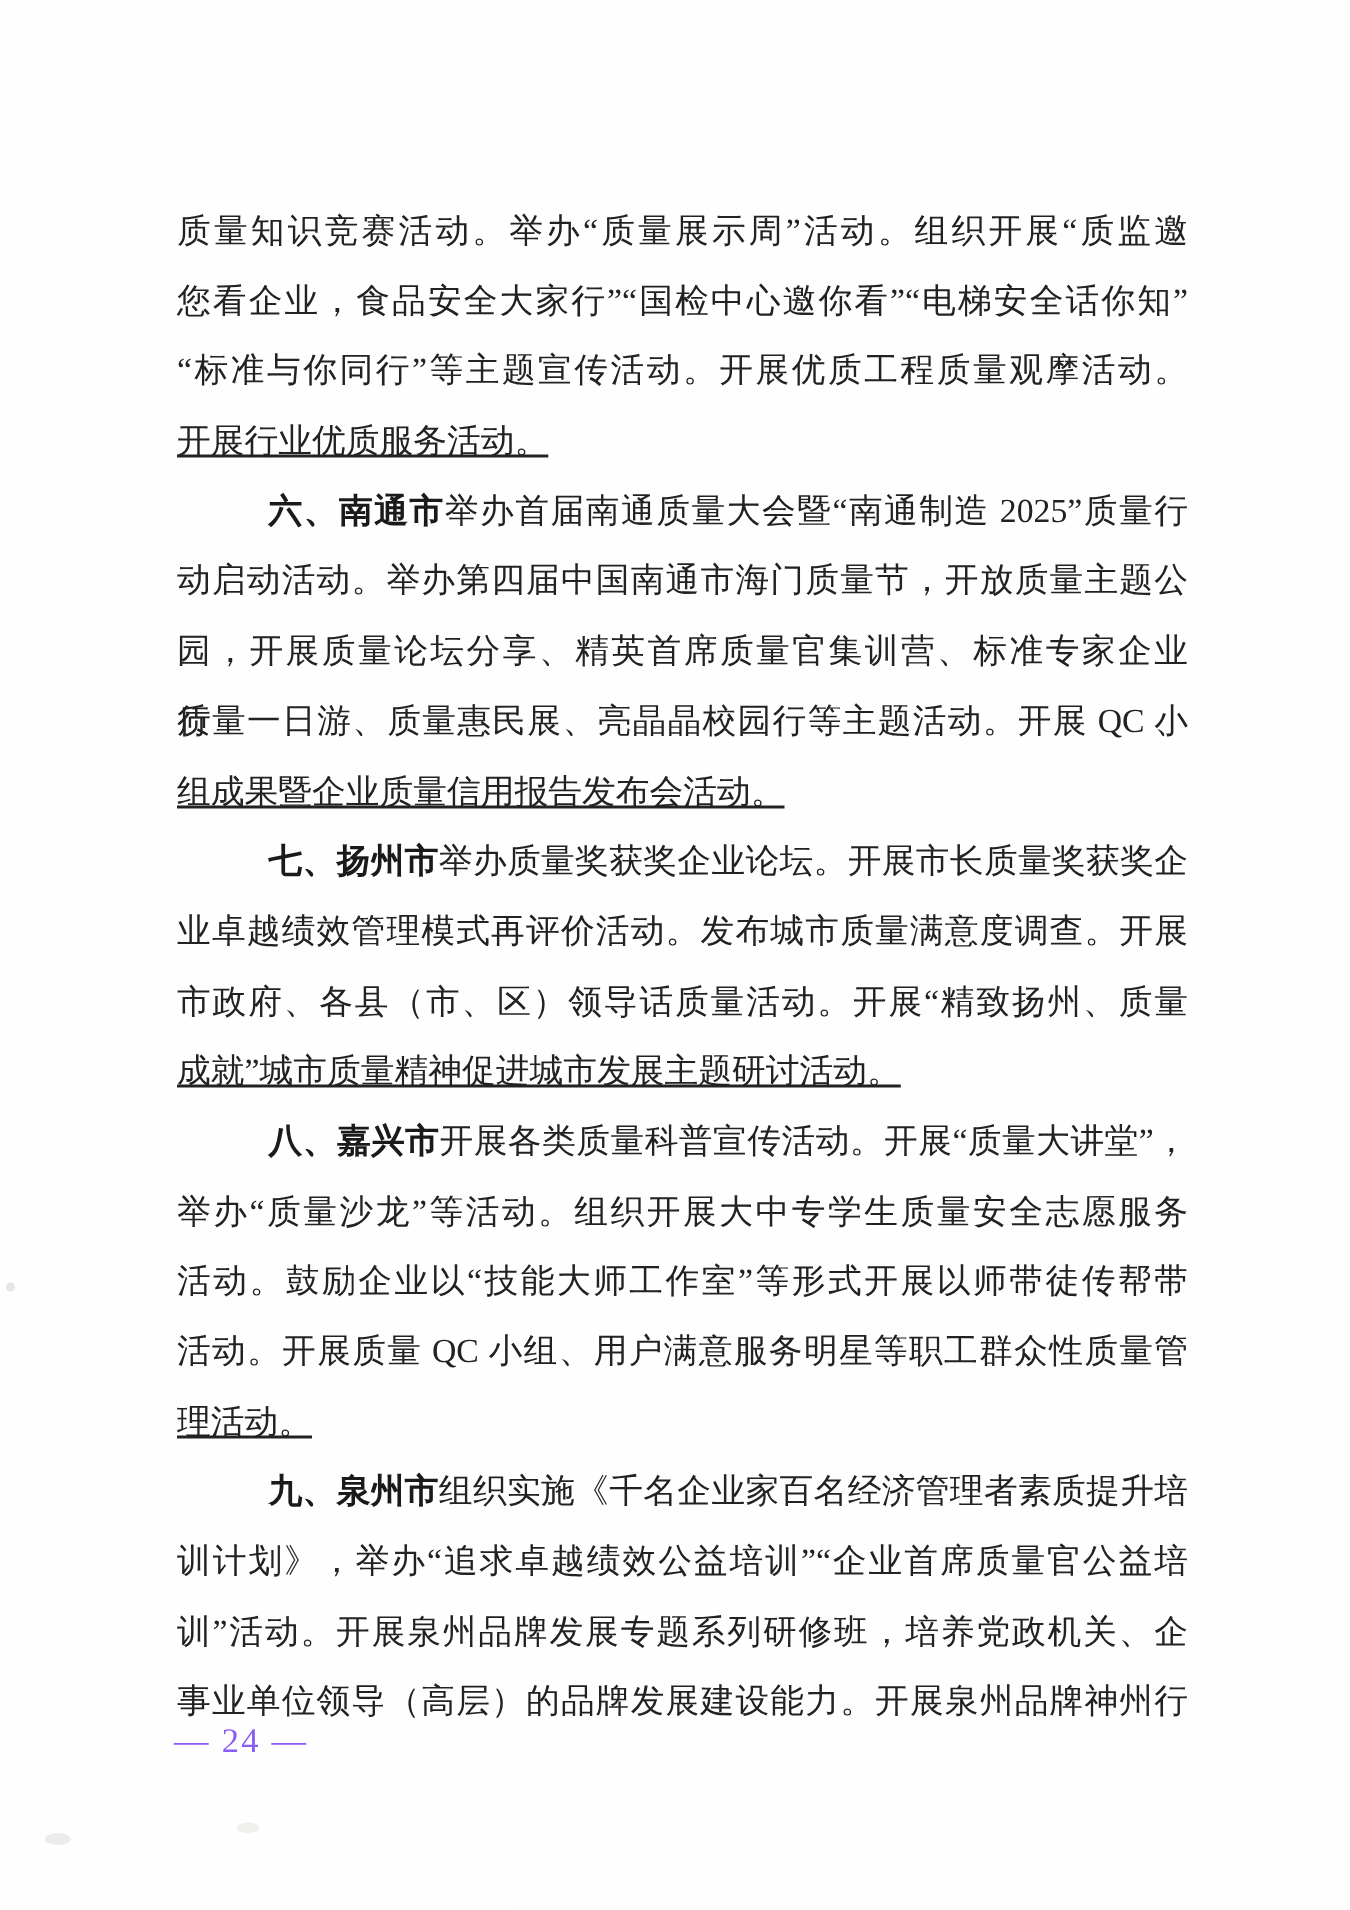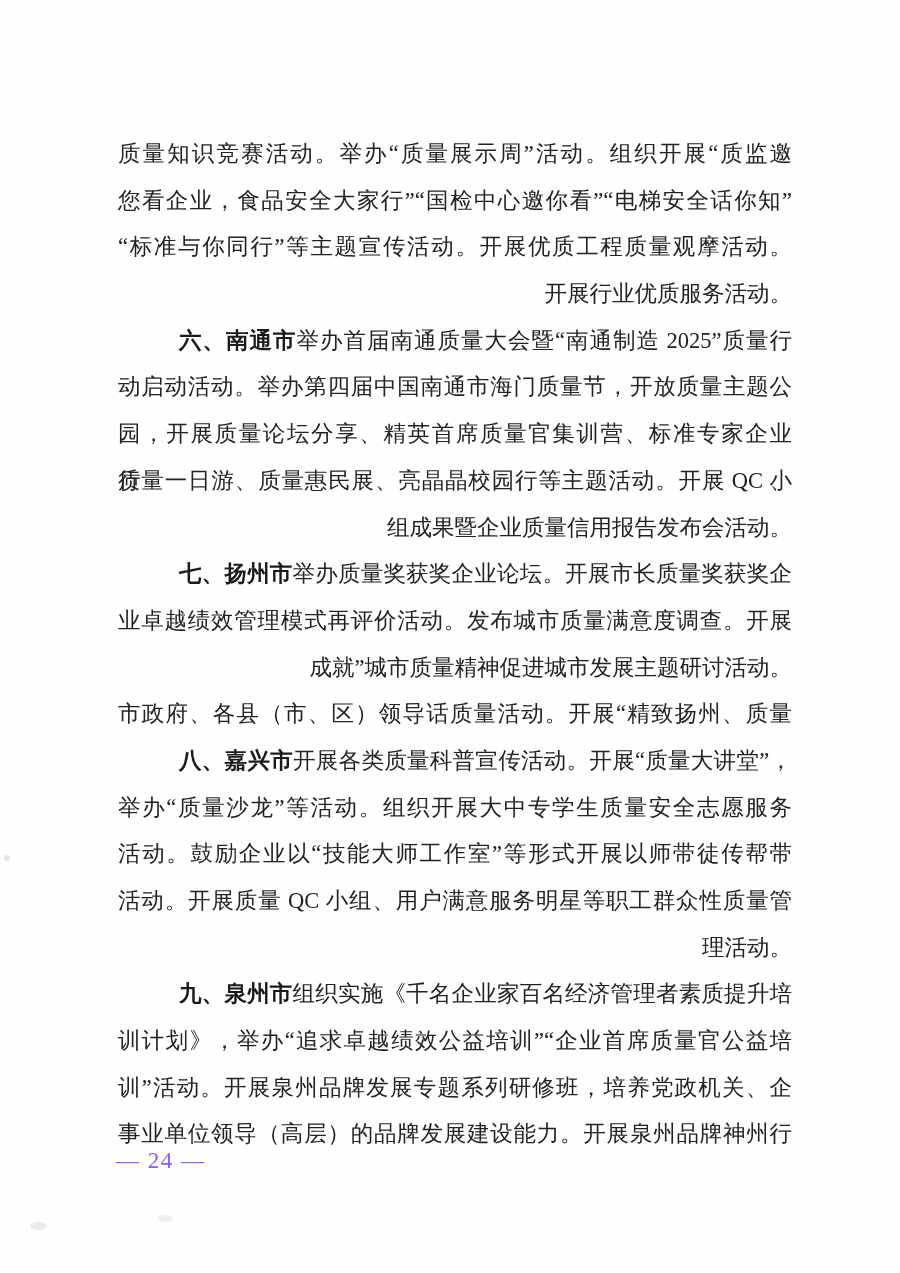--- a/index.html
+++ b/index.html
@@ -28,21 +28,22 @@
     line-height: 46.7px;
     font-size: 22.5px;
     color: #222222;
   }
   .line.just {
     text-align: justify;
     text-align-last: justify;
     text-justify: inter-character;
   }
   .line.left {
-    text-align: right;
+    text-align: left;
+    text-decoration: underline;
   }
   .line.indent {
     text-indent: 2em;
   }
   .lead {
     font-family: "Liberation Sans", "DejaVu Sans", sans-serif;
     font-weight: 700;
     color: #1a1a1a;
     margin-left: 16px;
   }
@@ -74,22 +75,22 @@
       <div class="line just">您看企业，食品安全大家行”“国检中心邀你看”“电梯安全话你知”</div>
       <div class="line just">“标准与你同行”等主题宣传活动。开展优质工程质量观摩活动。</div>
       <div class="line left">开展行业优质服务活动。</div>
       <div class="line just indent"><span class="lead">六、南通市</span><span>举办首届南通质量大会暨“南通制造 2025”质量行</span></div>
       <div class="line just">动启动活动。举办第四届中国南通市海门质量节，开放质量主题公</div>
       <div class="line just">园，开展质量论坛分享、精英首席质量官集训营、标准专家企业行、</div>
       <div class="line just">质量一日游、质量惠民展、亮晶晶校园行等主题活动。开展 QC 小</div>
       <div class="line left">组成果暨企业质量信用报告发布会活动。</div>
       <div class="line just indent"><span class="lead">七、扬州市</span><span>举办质量奖获奖企业论坛。开展市长质量奖获奖企</span></div>
       <div class="line just">业卓越绩效管理模式再评价活动。发布城市质量满意度调查。开展</div>
+      <div class="line just">市政府、各县（市、区）领导话质量活动。开展“精致扬州、质量</div>
       <div class="line left">成就”城市质量精神促进城市发展主题研讨活动。</div>
-      <div class="line just">市政府、各县（市、区）领导话质量活动。开展“精致扬州、质量</div>
       <div class="line just indent"><span class="lead">八、嘉兴市</span><span>开展各类质量科普宣传活动。开展“质量大讲堂”，</span></div>
       <div class="line just">举办“质量沙龙”等活动。组织开展大中专学生质量安全志愿服务</div>
       <div class="line just">活动。鼓励企业以“技能大师工作室”等形式开展以师带徒传帮带</div>
       <div class="line just">活动。开展质量 QC 小组、用户满意服务明星等职工群众性质量管</div>
       <div class="line left">理活动。</div>
       <div class="line just indent"><span class="lead">九、泉州市</span><span>组织实施《千名企业家百名经济管理者素质提升培</span></div>
       <div class="line just">训计划》，举办“追求卓越绩效公益培训”“企业首席质量官公益培</div>
       <div class="line just">训”活动。开展泉州品牌发展专题系列研修班，培养党政机关、企</div>
       <div class="line just">事业单位领导（高层）的品牌发展建设能力。开展泉州品牌神州行</div>
     </div>

